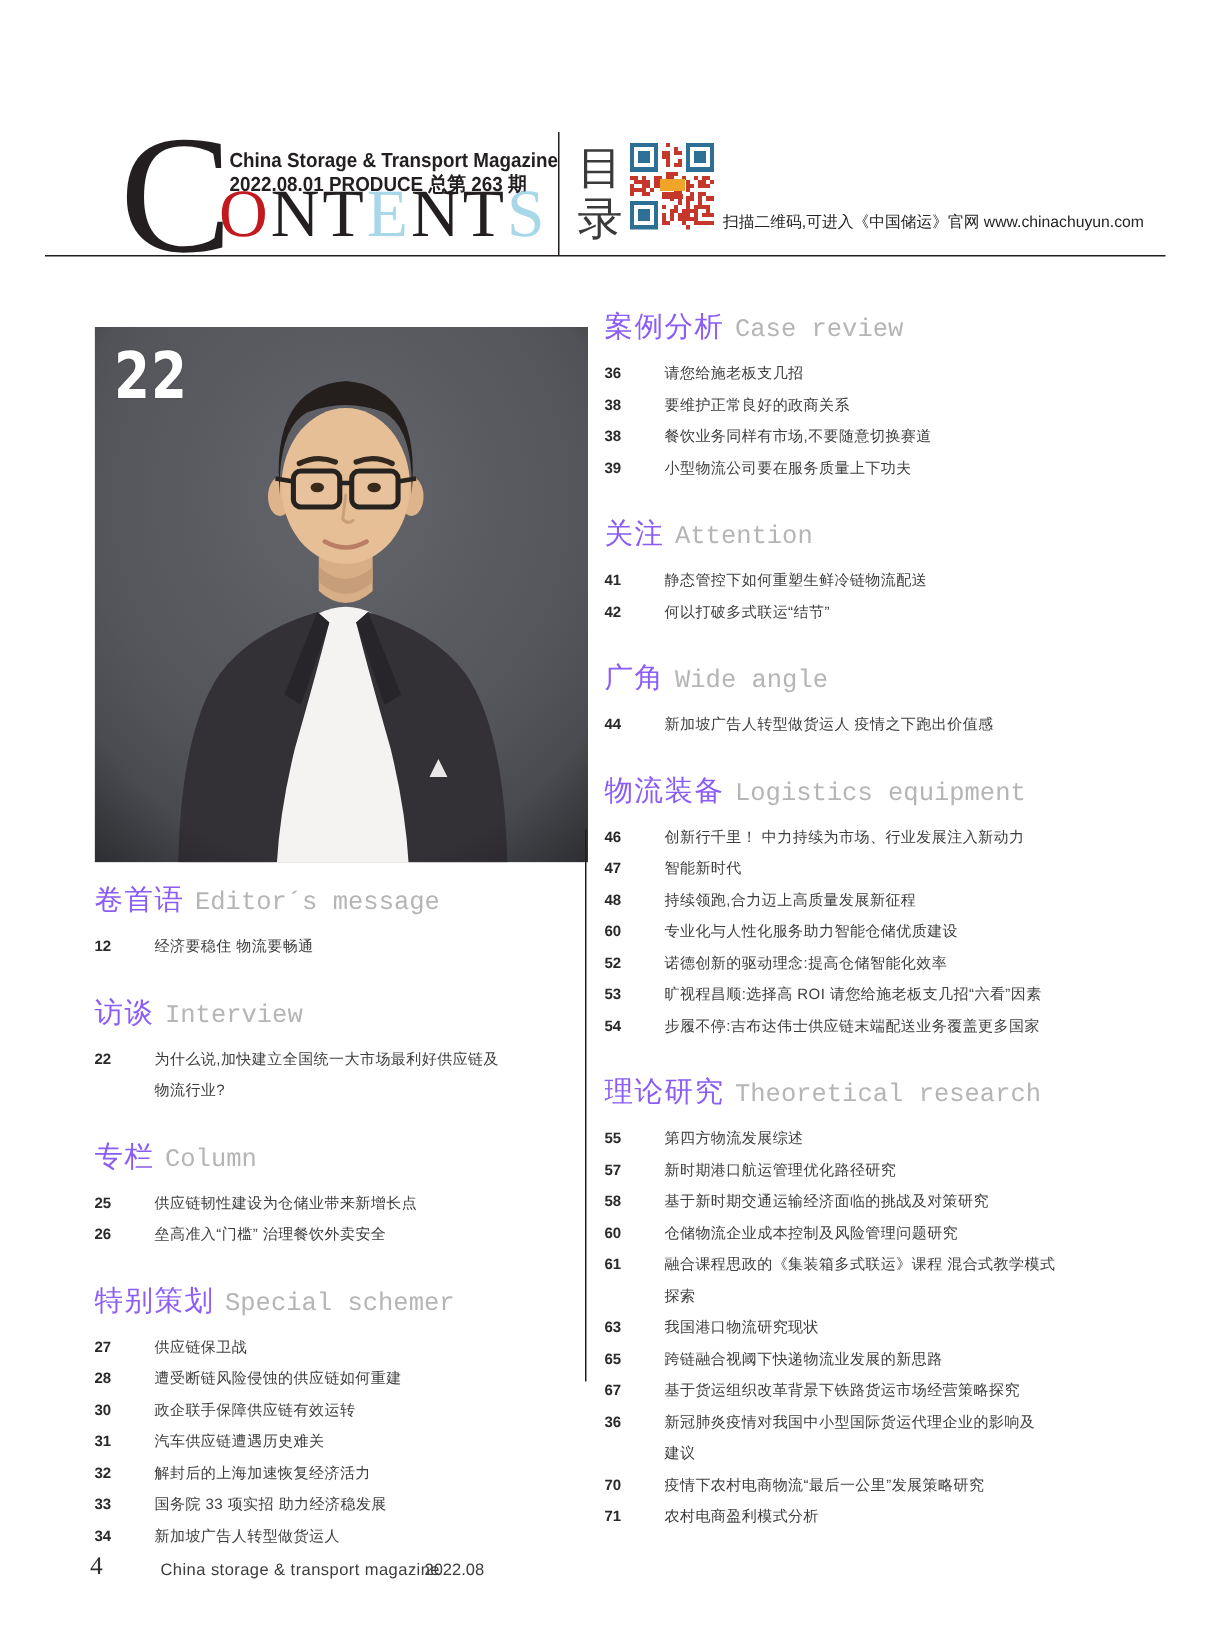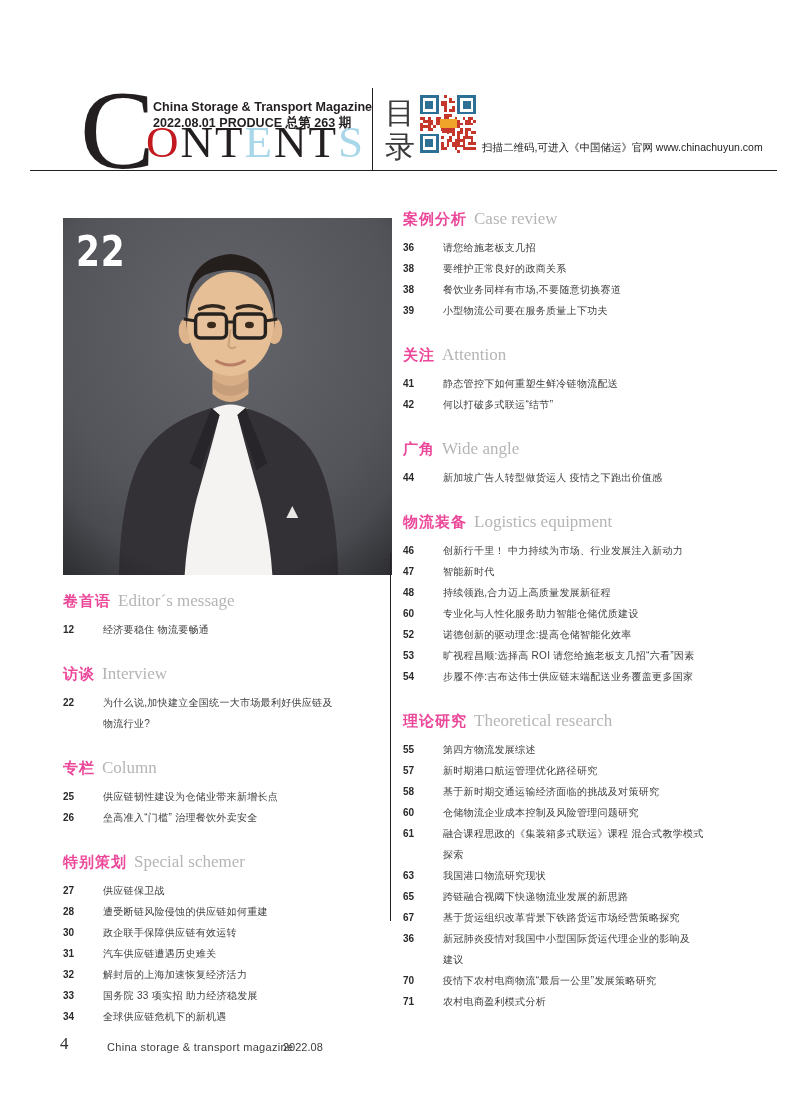--- a/index.html
+++ b/index.html
@@ -30,22 +30,22 @@
                transform:scaleX(.8);transform-origin:left top;letter-spacing:1px;
                text-shadow:0 0 1px rgba(0,0,0,.4);}
 
   
   .left-col{left:63px;top:590px;width:328px;}
   .right-col{left:403px;top:208px;width:374px;}
   .col-divider{left:390px;top:553px;width:1px;height:368px;background:#231f20;}
 
   .section{margin-bottom:23px;}
   .sec-head{line-height:22px;margin-bottom:7px;white-space:nowrap;}
-  .sec-cn{font-size:15px;font-weight:bold;color:#ec4899;letter-spacing:1px;}
-  .sec-en{font-family:Liberation Serif, serif;font-size:17px;
+  .sec-cn{font-size:19px;font-weight:normal;color:#8b5cf6;letter-spacing:1px;}
+  .sec-en{font-family:Liberation Mono, monospace;font-size:17px;
           color:#b5b5b5;margin-left:7px;}
   .item{display:flex;font-size:10px;color:#3e3e3e;}
   .item .pg{flex:none;width:40px;font-weight:bold;color:#2a2a2a;line-height:21px;}
   .item .titles{flex:1;letter-spacing:.3px;}
   .item .titles div{line-height:21px;}
 
   
   .foot-num{left:60px;top:1034px;font-family:"Liberation Serif","DejaVu Serif",serif;
             font-size:17px;color:#2e2e2e;}
   .foot-mag{left:107px;top:1041px;font-size:11px;color:#3c3c3c;letter-spacing:.3px;}
@@ -330,21 +330,21 @@
       </div>
       <div class="item">
         <span class="pg">33</span>
         <span class="titles">
           <div>国务院 33 项实招 助力经济稳发展</div>
         </span>
       </div>
       <div class="item">
         <span class="pg">34</span>
         <span class="titles">
-          <div>全球供应链危机下的新机遇</div>
+          <div>新加坡广告人转型做货运人</div>
         </span>
       </div>
     </div>
   </div>
 <div class="abs right-col" id="right-col">
     <div class="section">
       <div class="sec-head"><span class="sec-cn">案例分析</span><span class="sec-en">Case review</span></div>
       <div class="item">
         <span class="pg">36</span>
         <span class="titles">

